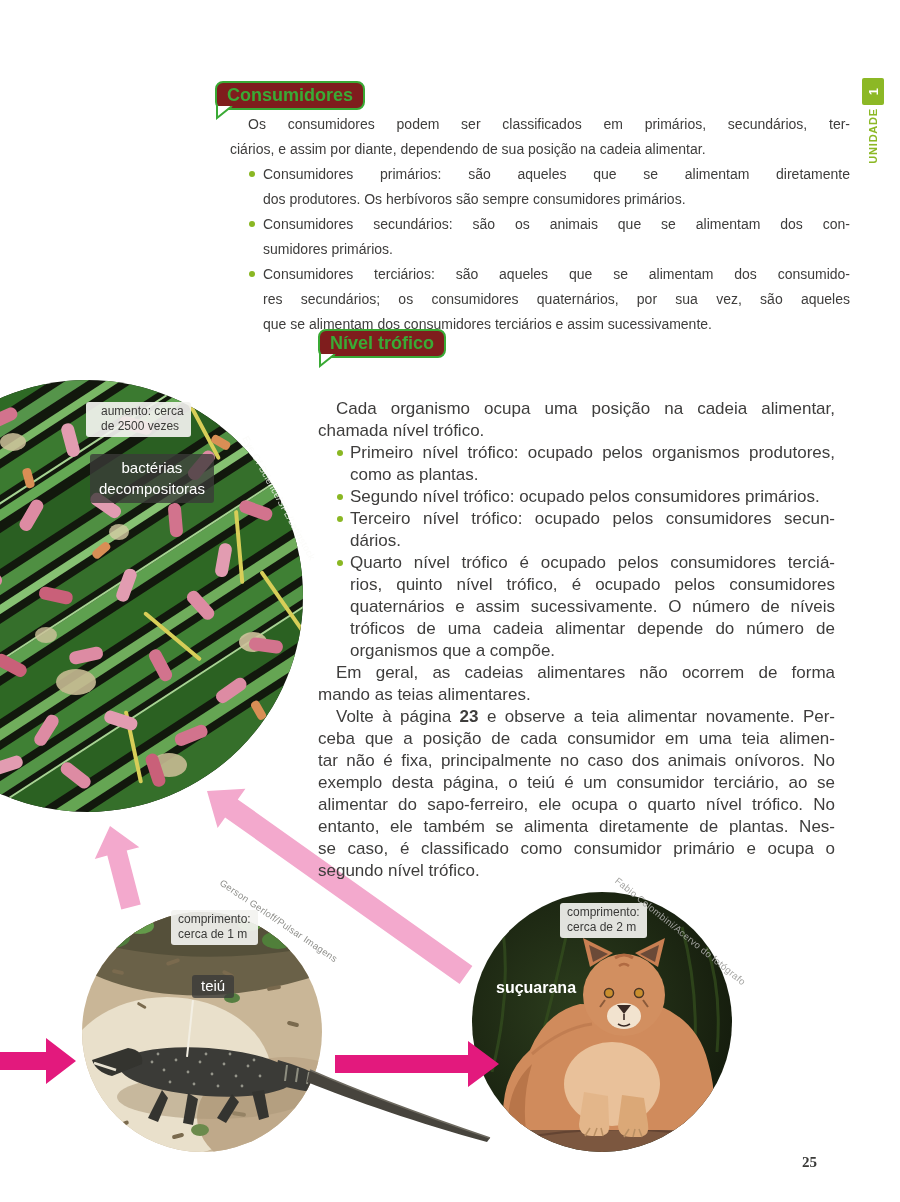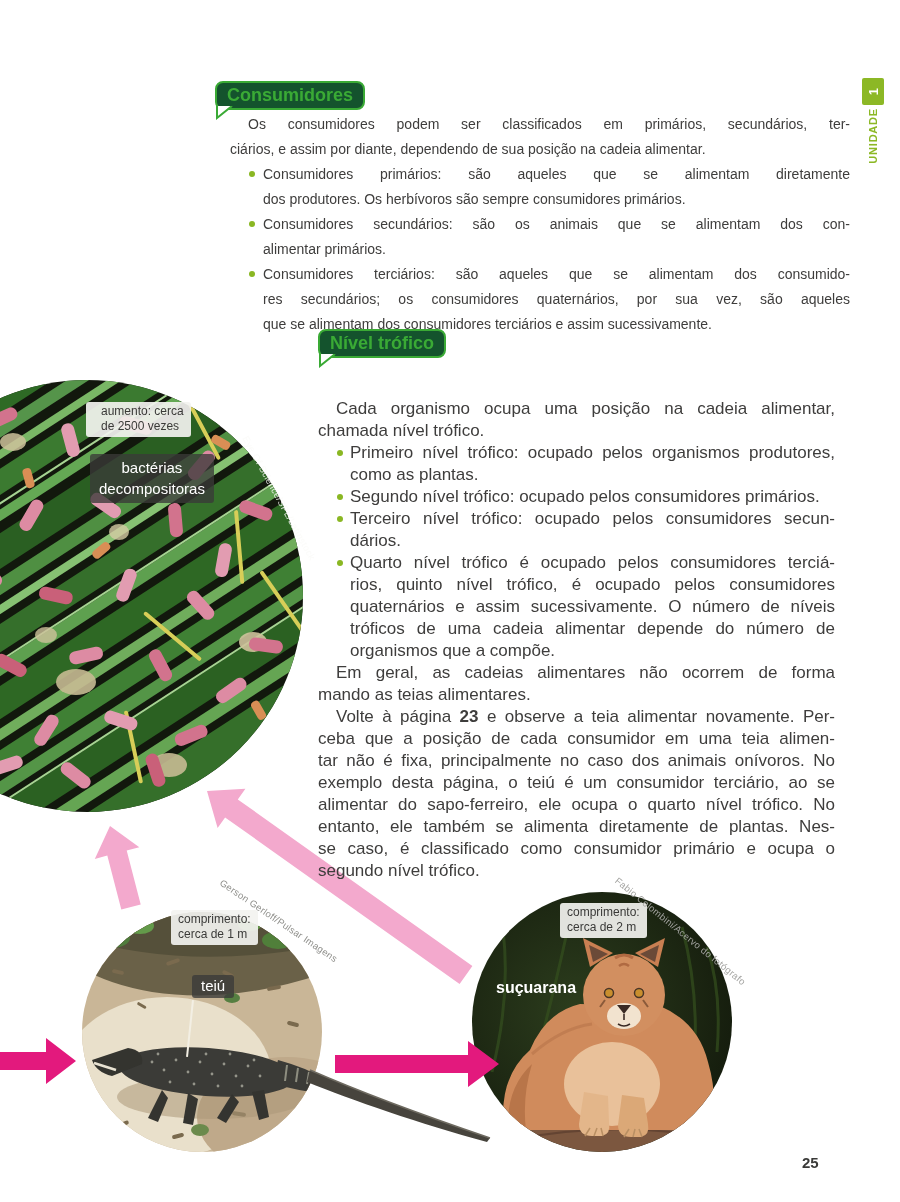--- a/index.html
+++ b/index.html
@@ -3,21 +3,21 @@
 <meta charset="utf-8">
 <style>
   html,body{margin:0;padding:0;}
   body{
     width:900px;height:1202px;position:relative;overflow:hidden;
     background:#ffffff;color:#3e3d3c;
     font-family:"Liberation Sans","DejaVu Sans",sans-serif;
   }
   
   .heading-box{
-    position:absolute;display:inline-block;background:#14532d;
+    position:absolute;display:inline-block;background:#7f1d1d;
     border:2px solid #3aaa35;border-radius:8px;
     color:#3aaa35;font-weight:bold;font-size:18px;line-height:22px;
     padding:1px 10px 2px;z-index:6;
   }
   .heading-box svg.tail{position:absolute;left:-2px;bottom:-12px;}
   #heading-consumidores{left:215px;top:81px;}
   #heading-nivel{left:318px;top:329px;}
   
   .textcol{position:absolute;z-index:5;}
   #sec1{left:215px;top:112px;width:620px;font-size:14px;line-height:25px;margin-left:15px;}
@@ -61,21 +61,21 @@
   #sucuarana-name{position:absolute;left:496px;top:979px;z-index:7;color:#fff;font-size:16px;font-weight:600;}
   .leader-line{position:absolute;left:189px;top:1000px;width:2px;height:57px;background:#f3efe4;transform:rotate(6deg);z-index:7;}
   
   .credit{position:absolute;z-index:7;font-size:9.5px;letter-spacing:0.3px;transform-origin:0 0;white-space:nowrap;}
   #credit-bacteria{left:250px;top:434px;transform:rotate(61deg);color:rgba(250,250,248,0.85);}
   #credit-teiu{left:224px;top:877px;transform:rotate(34deg);color:#8f8f8b;}
   #credit-sucuarana{left:620px;top:875px;transform:rotate(39deg);color:#a3a3a0;}
   
   #arrow-layer{position:absolute;left:0;top:0;width:900px;height:1202px;z-index:4;pointer-events:none;}
   
-  .page-number{position:absolute;left:802px;top:1154px;font-size:15px;font-weight:bold;color:#3a3a38;z-index:6;}
+  .page-number{position:absolute;left:802px;top:1154px;font-size:15px;font-weight:bold;color:#3a3a38;z-index:6;font-family:Liberation Serif, serif;}
 </style>
 </head>
 <body>
 
 <div class="unit-tab">
   <div class="unit-num-box">
     <span class="vtext">1</span>
   </div>
   <div class="unit-label vtext">UNIDADE</div>
 </div>
@@ -102,21 +102,21 @@
     <span class="dot"></span>
     <div class="jpara">
         <div>Consumidores primários: são aqueles que se alimentam diretamente</div>
         <div class="line-last">dos produtores. Os herbívoros são sempre consumidores primários.</div>
       </div>
   </div>
   <div class="li">
     <span class="dot"></span>
     <div class="jpara">
         <div>Consumidores secundários: são os animais que se alimentam dos con-</div>
-        <div class="line-last">alimentar primários.</div>
+        <div class="line-last">sumidores primários.</div>
       </div>
   </div>
   <div class="li">
     <span class="dot"></span>
     <div class="jpara">
         <div>Consumidores terciários: são aqueles que se alimentam dos consumido-</div>
         <div>res secundários; os consumidores quaternários, por sua vez, são aqueles</div>
         <div class="line-last">que se alimentam dos consumidores terciários e assim sucessivamente.</div>
       </div>
   </div>

